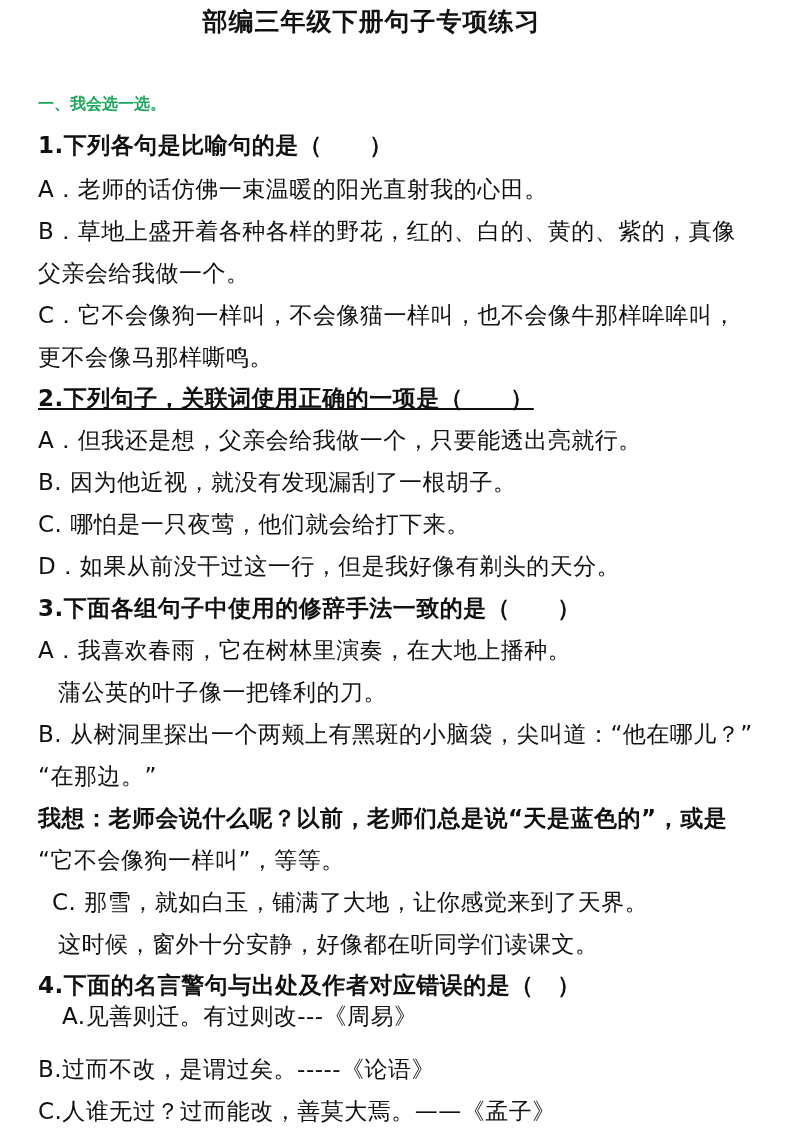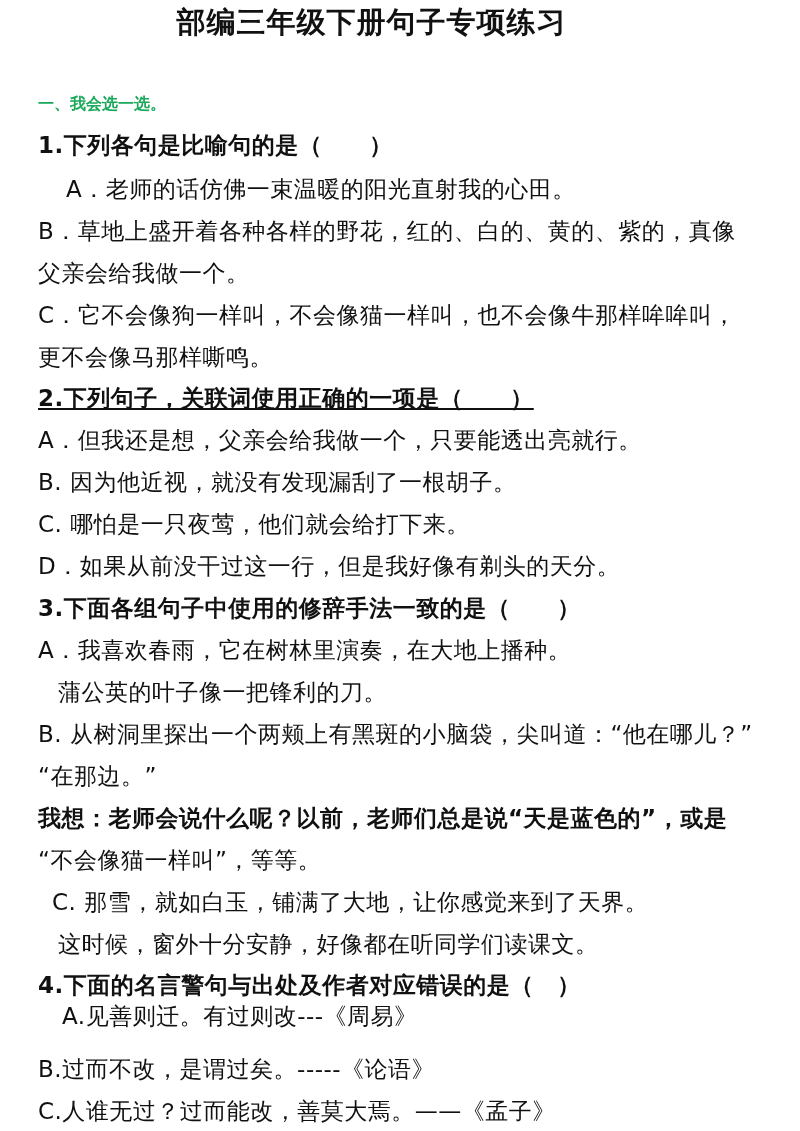--- a/index.html
+++ b/index.html
@@ -3,21 +3,21 @@
   <meta charset="utf-8">
   <style>
     html, body { margin: 0; padding: 0; background: #ffffff; }
     body {
       width: 800px; height: 1131px; overflow: hidden; position: relative;
       font-family: "DejaVu Sans", "Liberation Sans", sans-serif;
       color: #111111;
     }
     .title {
       position: absolute; top: 4px; left: 0; width: 743px; text-align: center;
-      font-size: 29px; font-weight: bold; letter-spacing: 1px; line-height: 36px;
+      font-size: 25px; font-weight: bold; letter-spacing: 1px; line-height: 36px;
     }
     .section {
       position: absolute; left: 38px; top: 88px;
       font-size: 16px; font-weight: bold; line-height: 32px;
     }
     .line {
       position: absolute; left: 38px; font-size: 23px; line-height: 30px; white-space: nowrap;
       letter-spacing: 0.5px;
     }
     .q { font-weight: bold; }
@@ -25,38 +25,38 @@
     .ind2 { left: 52px; }
   </style>
 </head>
 <body>
 
 <div class="title">部编三年级下册句子专项练习</div>
 
 <div class="section" style="color:#1aa85a;">一、我会选一选。</div>
 
 <div class="line q" style="top:130px;">1.下列各句是比喻句的是（　　）</div>
-<div class="line" style="top:174px;margin-left:28px;">A．老师的话仿佛一束温暖的阳光直射我的心田。</div>
+<div class="line" style="top:174px;">A．老师的话仿佛一束温暖的阳光直射我的心田。</div>
 <div class="line" style="top:216px;">B．草地上盛开着各种各样的野花，红的、白的、黄的、紫的，真像</div>
 <div class="line" style="top:258px;">父亲会给我做一个。</div>
 <div class="line" style="top:300px;">C．它不会像狗一样叫，不会像猫一样叫，也不会像牛那样哞哞叫，</div>
 <div class="line" style="top:342px;">更不会像马那样嘶鸣。</div>
 
 <div class="line q" style="top:383px;text-decoration:underline;">2.下列句子，关联词使用正确的一项是（　　）</div>
 <div class="line" style="top:425px;">A．但我还是想，父亲会给我做一个，只要能透出亮就行。</div>
 <div class="line" style="top:467px;">B. 因为他近视，就没有发现漏刮了一根胡子。</div>
 <div class="line" style="top:509px;">C. 哪怕是一只夜莺，他们就会给打下来。</div>
 <div class="line" style="top:551px;">D．如果从前没干过这一行，但是我好像有剃头的天分。</div>
 
 <div class="line q" style="top:593px;">3.下面各组句子中使用的修辞手法一致的是（　　）</div>
 <div class="line" style="top:635px;">A．我喜欢春雨，它在树林里演奏，在大地上播种。</div>
 <div class="line ind1" style="top:677px;">蒲公英的叶子像一把锋利的刀。</div>
 <div class="line" style="top:719px;">B. 从树洞里探出一个两颊上有黑斑的小脑袋，尖叫道：“他在哪儿？”</div>
 <div class="line" style="top:761px;">“在那边。”</div>
 <div class="line" style="top:803px;font-weight:bold;">我想：老师会说什么呢？以前，老师们总是说“天是蓝色的”，或是</div>
-<div class="line" style="top:845px;">“不会像猫一样叫”，等等。</div>
+<div class="line" style="top:845px;">“它不会像狗一样叫”，等等。</div>
 <div class="line ind2" style="top:887px;">C. 那雪，就如白玉，铺满了大地，让你感觉来到了天界。</div>
 <div class="line ind1" style="top:929px;">这时候，窗外十分安静，好像都在听同学们读课文。</div>
 
 <div class="line q" style="top:970px;">4.下面的名言警句与出处及作者对应错误的是（　）</div>
 <div class="line" style="top:1001px;margin-left:24px;">A.见善则迁。有过则改---《周易》</div>
 <div class="line" style="top:1054px;">B.过而不改，是谓过矣。-----《论语》</div>
 <div class="line" style="top:1096px;">C.人谁无过？过而能改，善莫大焉。——《孟子》</div>
 
 </body></html>

